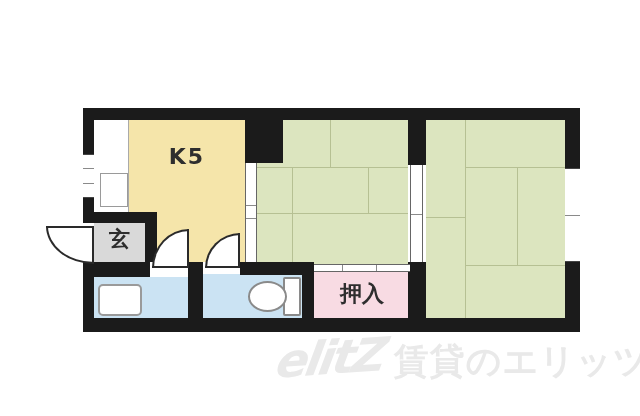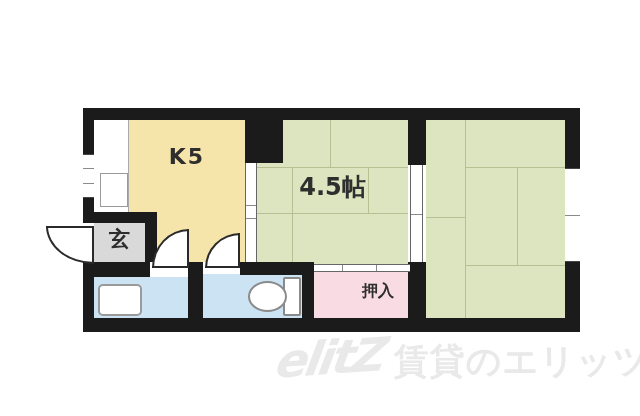--- a/index.html
+++ b/index.html
@@ -89,22 +89,21 @@
   <div class="wall" style="left: 240px; top: 262px; width: 68px; height: 13px; background: rgb(27, 27, 27);"></div>
   <div class="wall" style="left: 302px; top: 262px; width: 12px; height: 56px; background: rgb(27, 27, 27);"></div>
   <div class="wall" style="left: 408px; top: 108px; width: 18px; height: 57px; background: rgb(27, 27, 27);"></div>
   <div class="wall" style="left: 408px; top: 262px; width: 18px; height: 56px; background: rgb(27, 27, 27);"></div>
 
   <div class="swing" style="left:46px;top:226px;width:48px;height:38px;border-radius:0 0 0 100% / 0 0 0 100%;"></div>
   <div class="swing" style="left:152px;top:229px;width:37px;height:39px;border-radius:100% 0 0 0 / 100% 0 0 0;"></div>
   <div class="swing" style="left:205px;top:233px;width:35px;height:35px;border-radius:100% 0 0 0 / 100% 0 0 0;"></div>
 
   <div class="label" style="left:129px;top:146px;width:116px;font-size:22px;letter-spacing:2px;">K5</div>
-  <div class="label" style="left:257px;top:175px;width:151px;font-size:24px;">4.5帖</div>
   <div class="label" style="left:94px;top:229px;width:51px;font-size:21px;">玄</div>
-  <div class="label" style="left:330px;top:283px;width:96px;font-size:16px;">押入</div>
+  <div class="label" style="left:314px;top:283px;width:96px;font-size:22px;">押入</div>
 
   <div id="watermark" style="color: rgb(233, 233, 233);">
     <span id="wm-logo">elitZ</span>
     <span id="wm-text">賃貸のエリッツ</span>
   </div>
 
 </div>
 
 </body></html>

